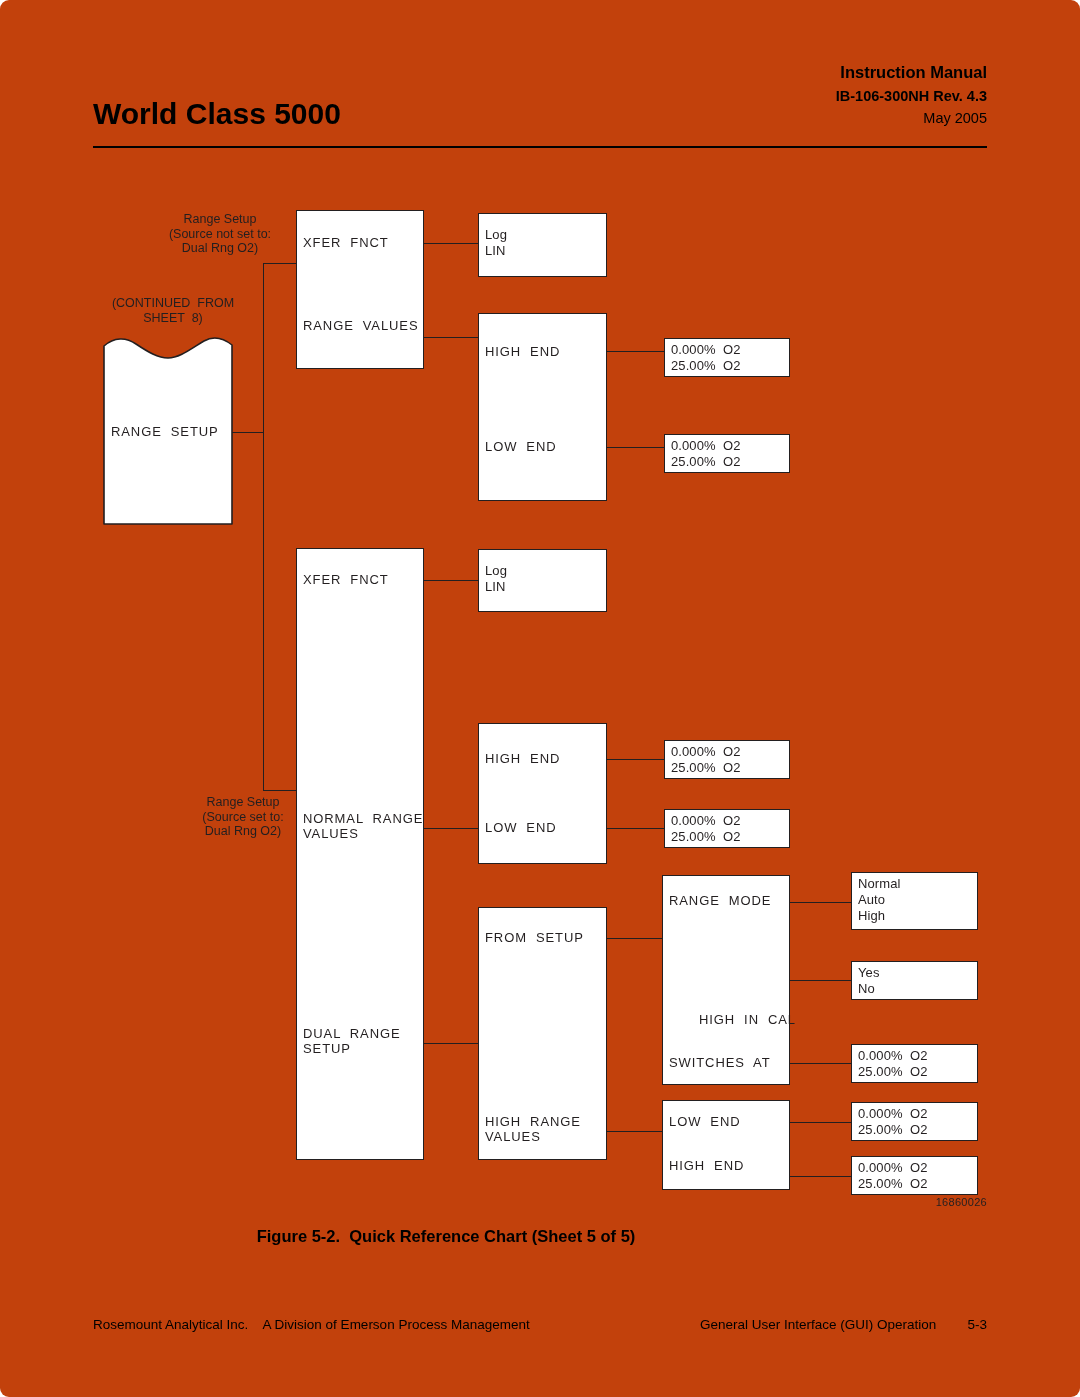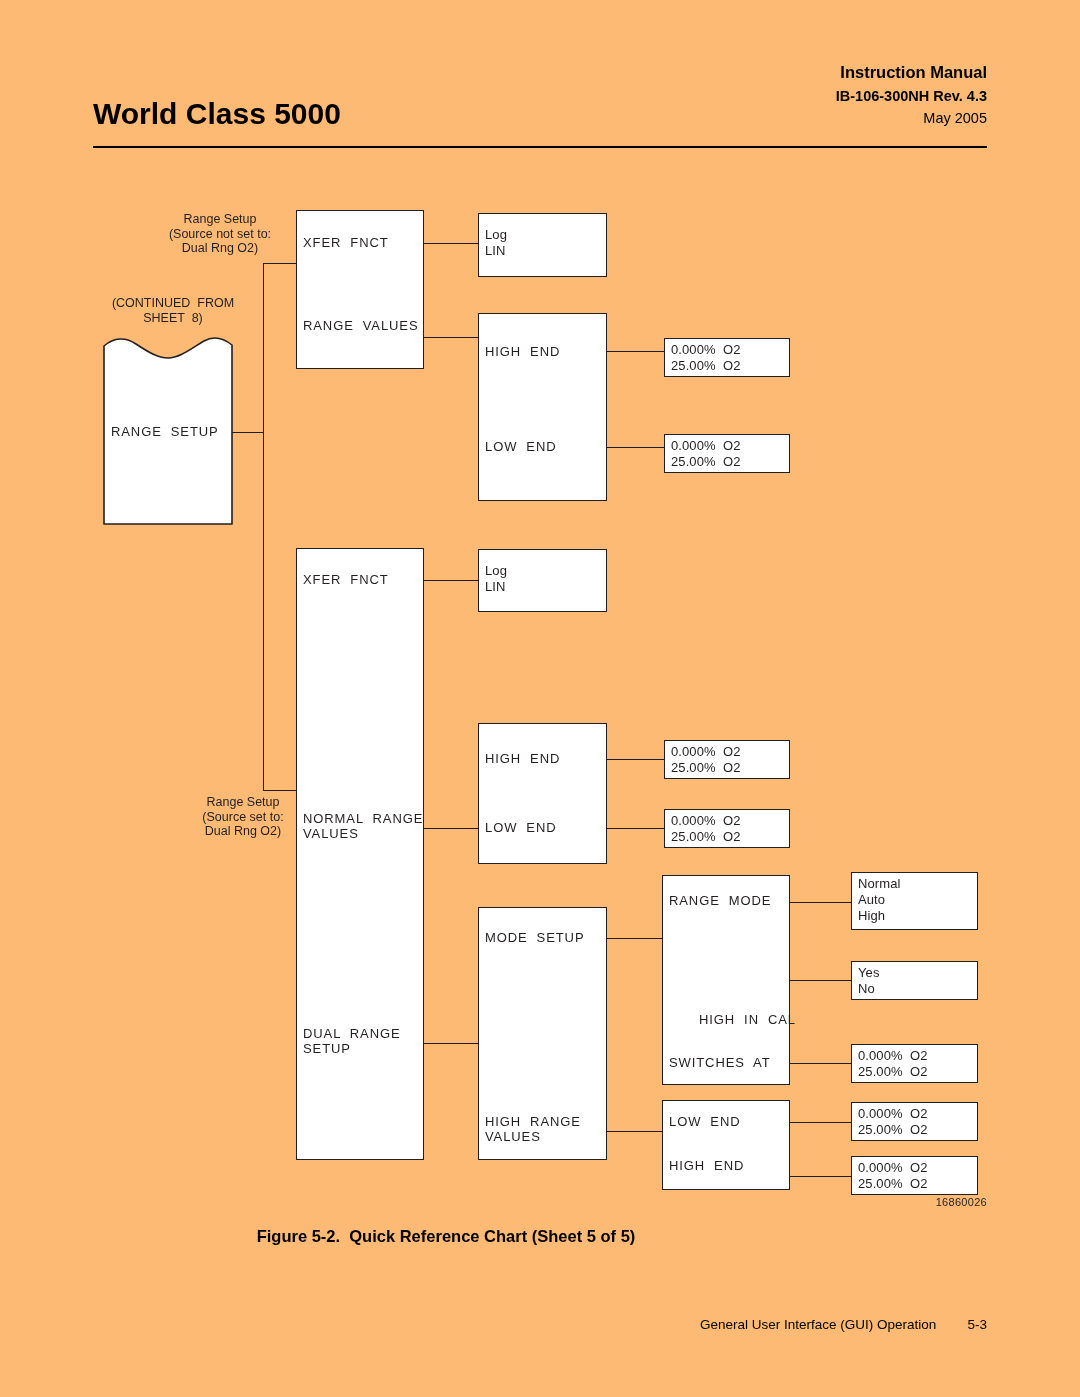--- a/index.html
+++ b/index.html
@@ -9,22 +9,23 @@
   }
   body {
     font-family: "Liberation Sans", sans-serif;
     color: #000000;
     -webkit-font-smoothing: antialiased;
   }
   #page {
     position: relative;
     width: 1080px;
     height: 1397px;
-    background: #fdba74;
+    background: #c2410c;
     overflow: hidden;
+    border-radius: 9px;
   }
 
   
   .hdr-title {
     position: absolute;
     left: 93px;
     top: 97px;
     font-size: 30px;
     font-weight: bold;
     letter-spacing: 0px;
@@ -237,21 +238,21 @@
 
   <div class="box" style="left:664px; top:740px; width:126px; height:39px;"></div>
   <div class="lbl-plain" style="left:671px; top:744px;">0.000%  O2
 25.00%  O2</div>
 
   <div class="box" style="left:664px; top:809px; width:126px; height:39px;"></div>
   <div class="lbl-plain" style="left:671px; top:813px;">0.000%  O2
 25.00%  O2</div>
 
   <div class="box" style="left:478px; top:907px; width:129px; height:253px;"></div>
-  <div class="lbl" style="left:485px; top:930px;">MODE  SETUP</div>
+  <div class="lbl" style="left:485px; top:930px;">FROM  SETUP</div>
   <div class="lbl" style="left:485px; top:1114px;">HIGH  RANGE
 VALUES</div>
 
   <div class="hline" style="left:607px; top:938px; width:56px;"></div>
   <div class="hline" style="left:607px; top:1131px; width:56px;"></div>
 
   <div class="box" style="left:662px; top:875px; width:128px; height:210px;"></div>
   <div class="lbl" style="left:669px; top:893px;">RANGE  MODE</div>
   <div class="lbl" style="left:699px; top:971px;margin-top:41px;">HIGH  IN  CAL</div>
   <div class="lbl" style="left:669px; top:1055px;">SWITCHES  AT</div>
@@ -284,16 +285,17 @@
   <div class="lbl-plain" style="left:858px; top:1106px;">0.000%  O2
 25.00%  O2</div>
 
   <div class="box" style="left:851px; top:1156px; width:127px; height:39px;"></div>
   <div class="lbl-plain" style="left:858px; top:1160px;">0.000%  O2
 25.00%  O2</div>
 
   <div class="drawing-no">16860026</div>
   <div class="fig-caption">Figure 5-2.  Quick Reference Chart (Sheet 5 of 5)</div>
 
+  <div class="ft-left">Rosemount Analytical Inc.    A Division of Emerson Process Management</div>
   <div class="ft-right">General User Interface (GUI) Operation</div>
   <div class="ft-page">5-3</div>
 
 </div>
 
 </body></html>

